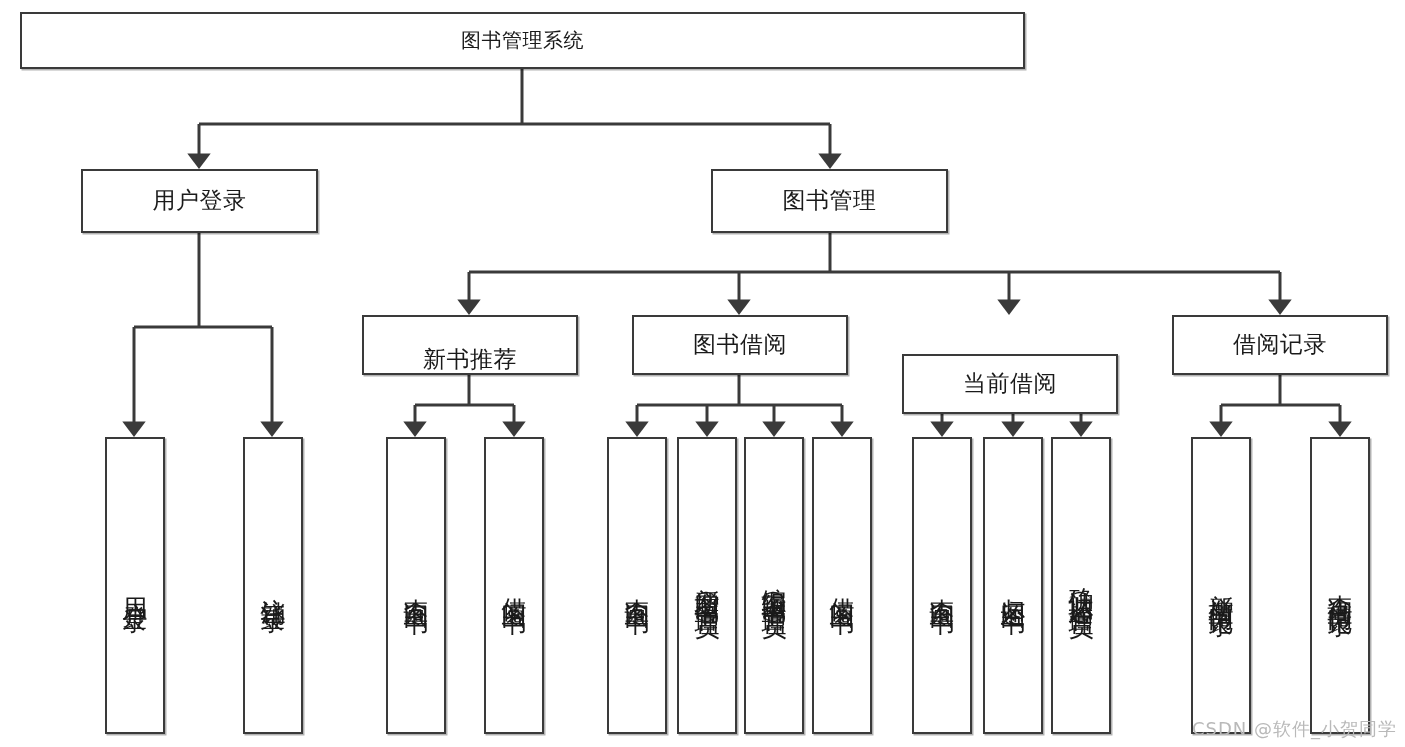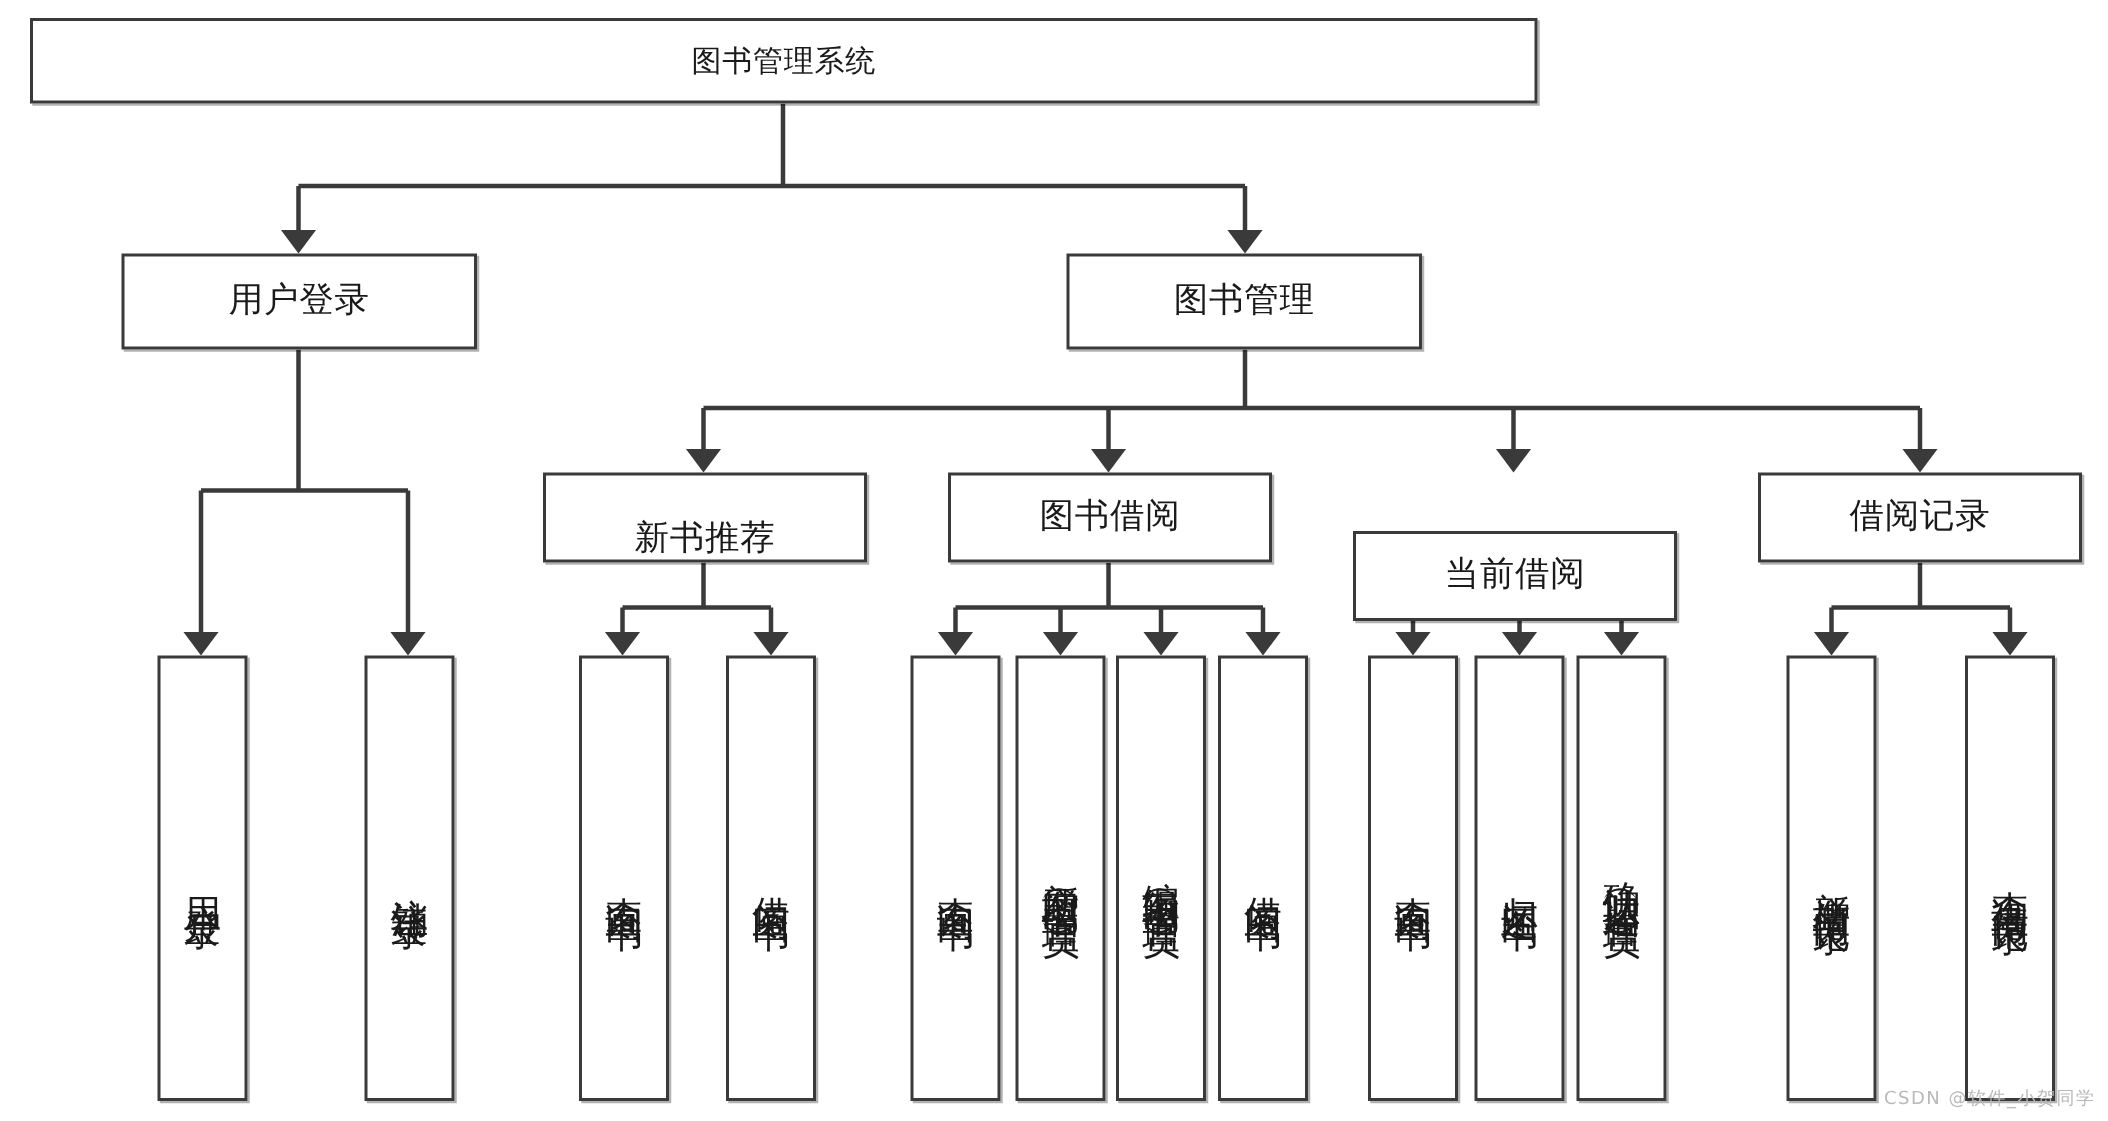--- a/index.html
+++ b/index.html
@@ -54,21 +54,21 @@
     text-orientation: upright;
     font-size: 25px;
     letter-spacing: 4px;
     line-height: 1.0;
     text-align: center;
   }
   .watermark {
     position: absolute;
     right: 8px;
     bottom: 6px;
-    font-size: 12px;
+    font-size: 18px;
     color: #b9b9b9;
     letter-spacing: 1px;
     white-space: nowrap;
     user-select: none;
     padding-left: 40px;
   }
 </style>
 </head>
 <body>
 

